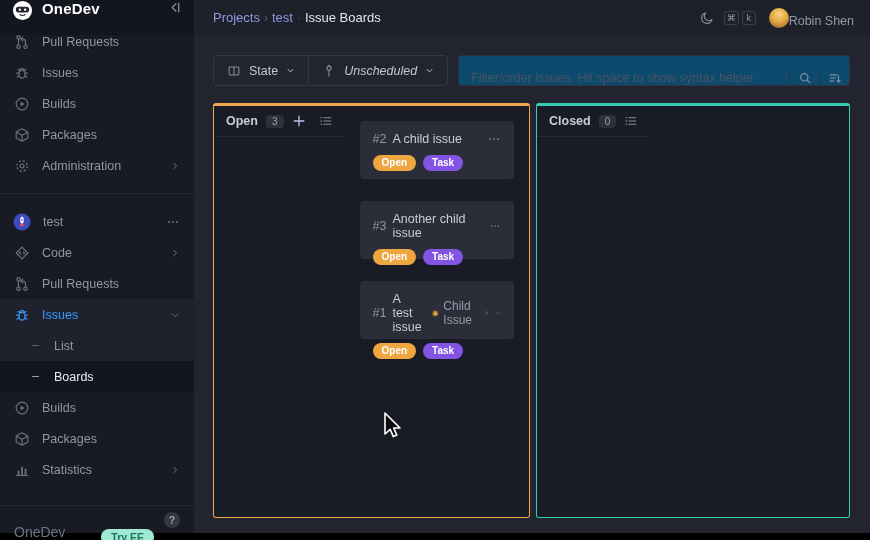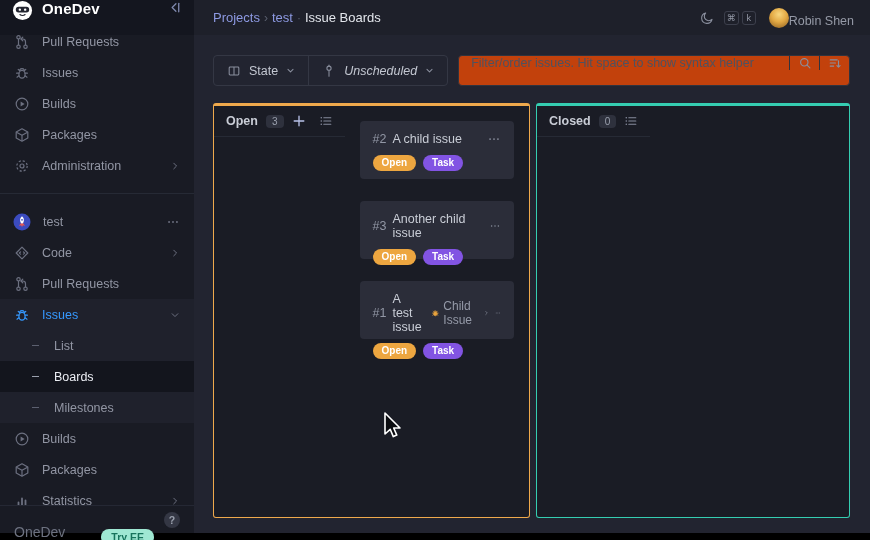--- a/index.html
+++ b/index.html
@@ -53,21 +53,21 @@
 
   
   .toolbar { display:flex; height:31px; flex:none; }
   .btn-group { display:flex; border:1px solid #343744; border-radius:4px; overflow:hidden; }
   .tb-btn { display:flex; align-items:center; gap:8px; padding:0 13px; color:#c3c7d1; font-size:12.5px; cursor:pointer; }
   .tb-btn + .tb-btn { border-left:1px solid #343744; }
   .tb-icon { width:14px; height:14px; color:#8a8f9e; display:flex; }
   .tb-icon svg, .chev-d svg { width:100%; height:100%; }
   .chev-d { width:9px; height:9px; color:#8a8f9e; display:flex; }
   .italic { font-style:italic; }
-  .filter { flex:1; margin-left:10px; border:1px solid #30333e; border-radius:4px; background:#c2410c; display:flex; align-items:flex-start; overflow:hidden; }
+  .filter { flex:1; margin-left:10px; border:1px solid #30333e; border-radius:4px; background:#0c4a6e; display:flex; align-items:flex-end; overflow:hidden; }
   .filter input { flex:1; background:transparent; border:none; outline:none; color:#c3c7d1; font-size:12.5px; padding:0 12px; font-family:inherit; min-width:0; }
   .filter input::placeholder { color:#4e5260; }
   .filter-btn { width:30px; display:flex; align-items:center; justify-content:center; color:#8a8f9e; border-left:1px solid #30333e; cursor:pointer; }
   .filter-btn svg { width:14px; height:14px; }
 
   
   .board { display:flex; gap:6px; margin-top:17px; flex:none; height:415px; }
   .column { background:#1a1c25; border:1px solid #888; border-top-width:3px; border-radius:3px; display:flex; min-width:0; }
   .column.open-col { width:317px; flex:none; }
   .column.closed-col { flex:1; }
@@ -240,24 +240,20 @@
                 </svg>
               </span>
           </div>
           <div class="nav-item sub">
             <span class="dash"></span>
             <span class="nav-label">List</span>
           </div>
           <div class="nav-item sub current">
             <span class="dash"></span>
             <span class="nav-label">Boards</span>
-          </div>
-          <div class="nav-item sub">
-            <span class="dash"></span>
-            <span class="nav-label">Milestones</span>
           </div>
           <div class="nav-item">
             <span class="nav-icon">
                 <svg viewBox="0 0 16 16" fill="none" stroke="currentColor" stroke-width="1.2">
                   <circle cx="8" cy="8" r="5.8"></circle>
                   <path d="M6.6 5.6v4.8L10.6 8z" fill="currentColor" stroke="none"></path>
                 </svg>
               </span>
             <span class="nav-label">Builds</span>
           </div>

